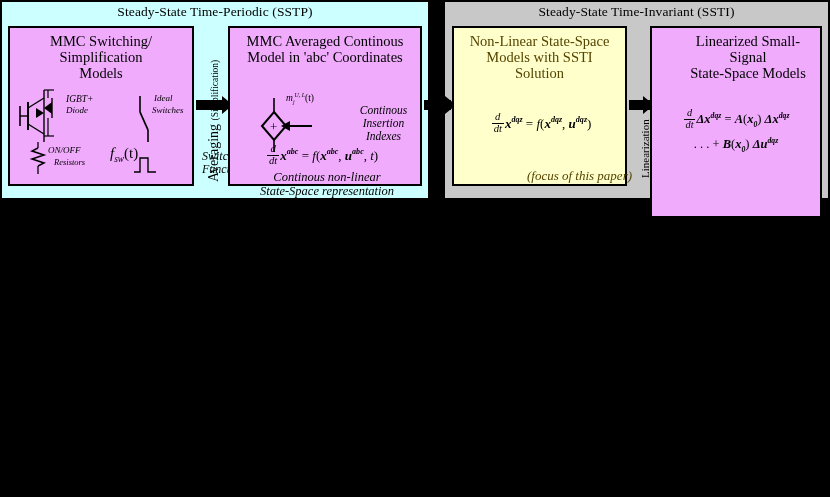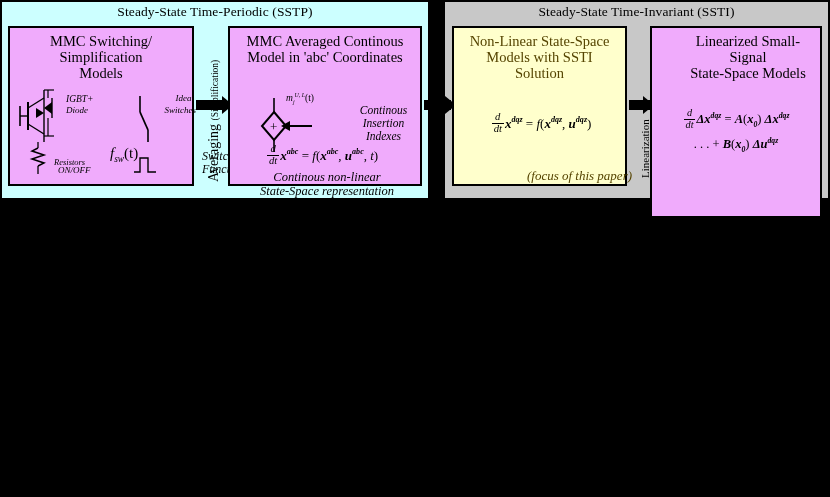--- a/index.html
+++ b/index.html
@@ -169,28 +169,28 @@
     position: absolute;
     left: 4px;
     top: 56px;
     width: 178px;
     height: 100px;
   }
   .sw-cap {
     position: absolute;
     font-style: italic;
     color: #000;
-    text-align: right;
+    text-align: left;
     line-height: 1.1;
   }
   #cap-igbt   { left: 52px; top: 10px;  font-size: 9.5px; }
   #cap-diode  { left: 52px; top: 22px;  font-size: 9px; }
   #cap-ideal  { left: 140px; top: 10px; font-size: 9px; width: 40px; }
   #cap-switch { left: 138px; top: 22px; font-size: 9px; width: 44px; }
-  #cap-onoff  { left: 44px; top: 62px;  font-size: 9px; margin-top: 20px; }
+  #cap-onoff  { left: 34px; top: 62px;  font-size: 9px; }
   #cap-resist { left: 40px; top: 74px;  font-size: 8.5px; }
   #cap-fsw    { left: 96px; top: 61px;  font-size: 15px; }
   #cap-switchfn { left: 144px; top: 66px; font-size: 12px; width: 40px; line-height: 1.05; margin-left: 44px; }
 
   
   #avg-art {
     position: absolute;
     left: 4px;
     top: 62px;
     width: 186px;

